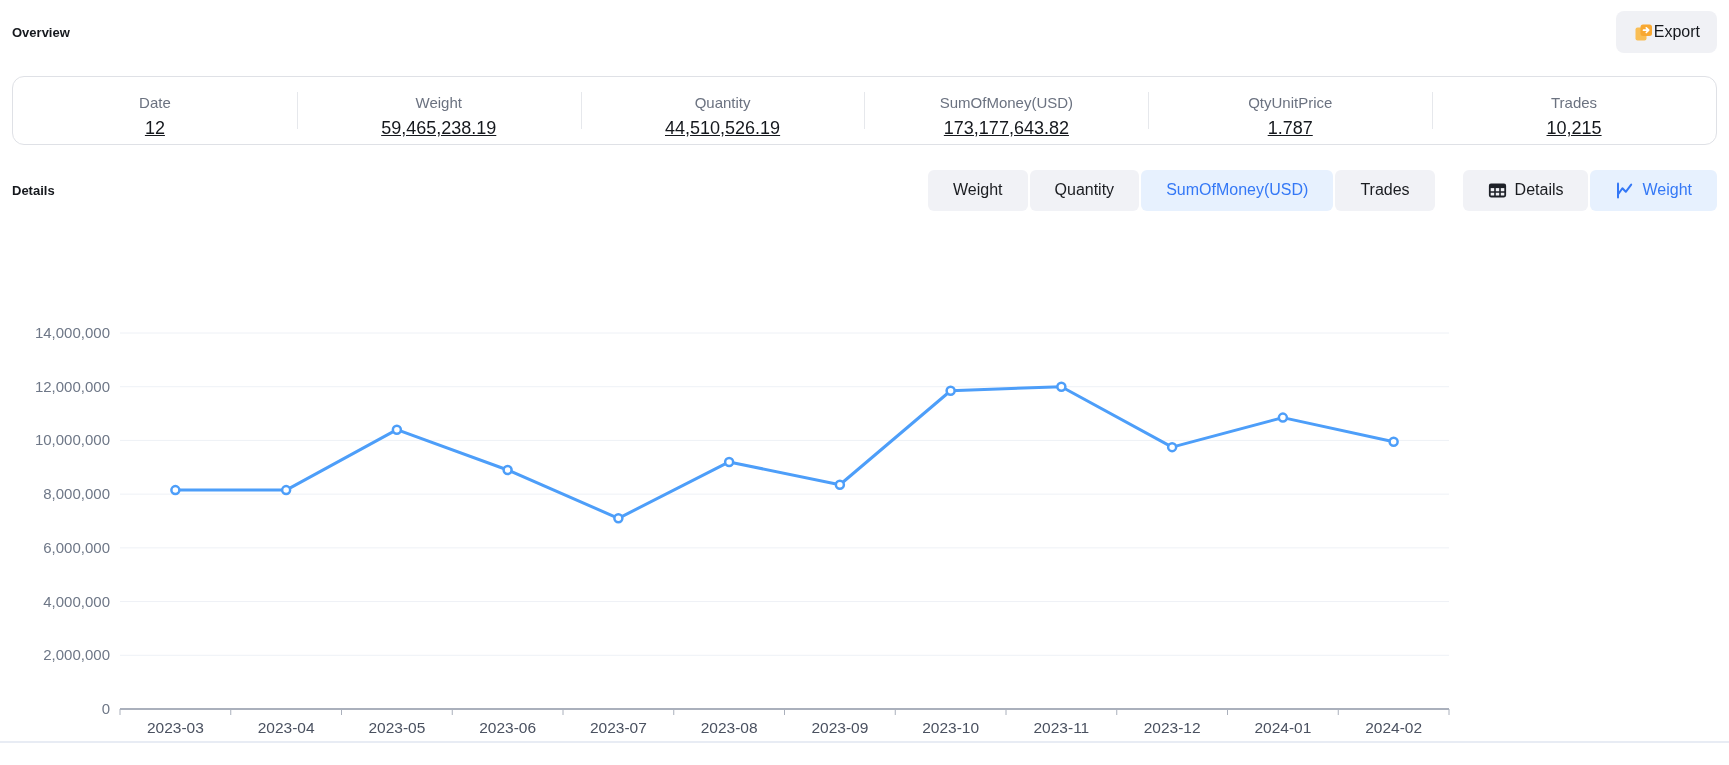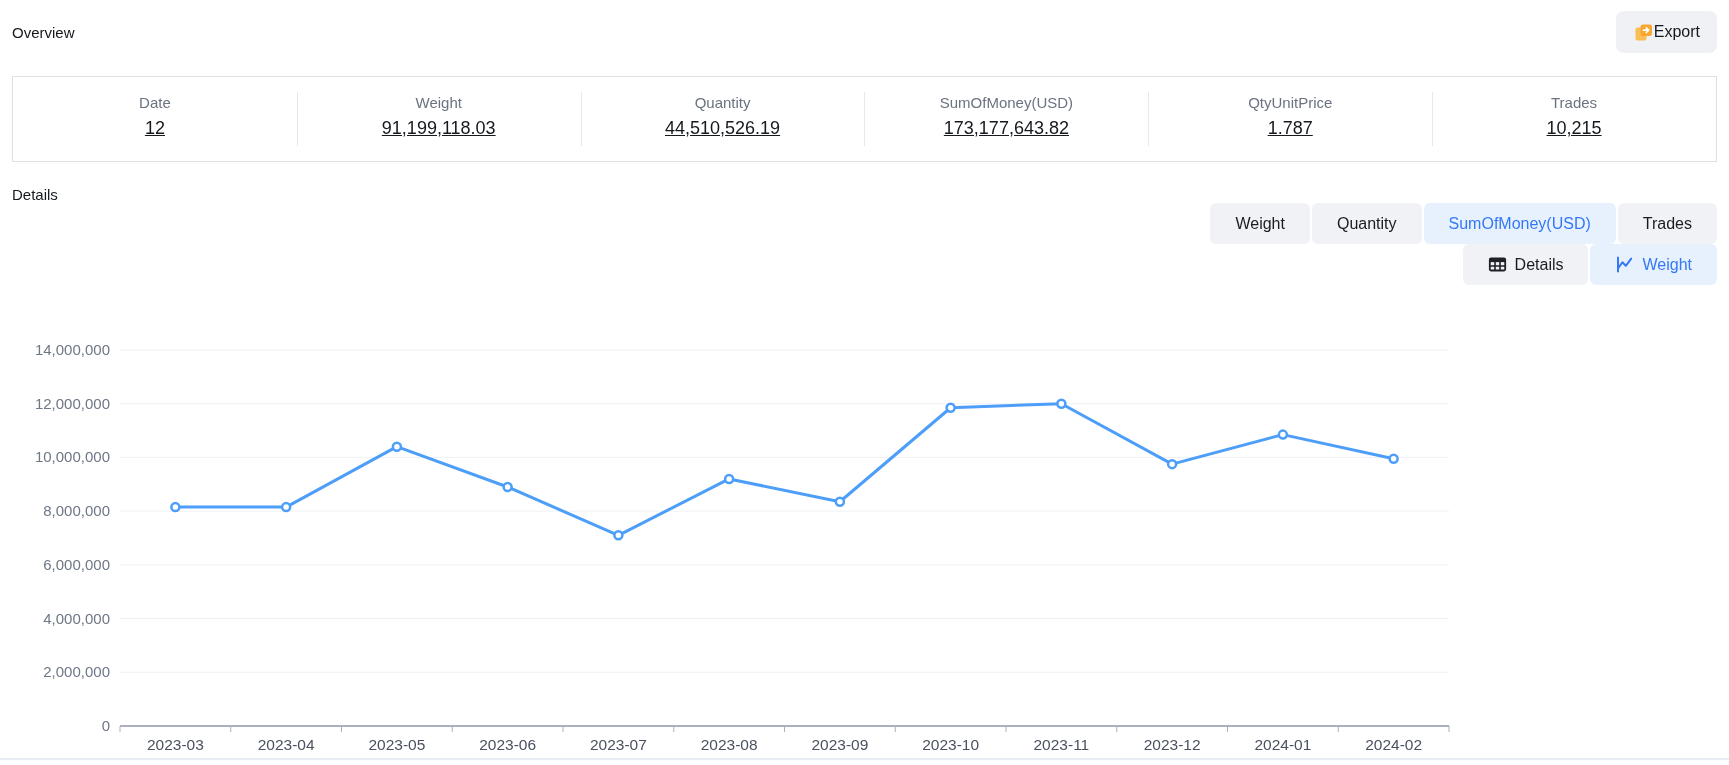--- a/index.html
+++ b/index.html
@@ -2,36 +2,36 @@
 <html><head>
 <meta charset="utf-8">
 <style>
   * { box-sizing: border-box; margin: 0; padding: 0; }
   html,body { width: 1729px; height: 765px; background: #ffffff; overflow: hidden;
               font-family: "Liberation Sans", sans-serif; color: #15181d; }
   .page { padding: 0 12px; }
 
   
   .header-row { margin-top: 10px; height: 44px; display: flex; align-items: center; justify-content: space-between; }
-  .section-title { font-size: 15px; font-weight: 400; color: #15181d; }
+  .section-title { font-size: 13px; font-weight: 700; color: #15181d; }
   .export-btn { display: flex; align-items: center; height: 42px; padding: 0 17px;
                 background: #f0f1f5; border: none; border-radius: 8px; cursor: pointer;
                 font-family: inherit; font-size: 16px; color: #15181d; }
 
   
-  .stats-card { margin-top: 22px; height: 86px; border: 1px solid #dfe1e6; border-radius: 0;
+  .stats-card { margin-top: 22px; height: 69px; border: 1px solid #dfe1e6; border-radius: 12px;
                 display: flex; background: #fff; }
   .stat-item { flex: 1; position: relative; display: flex; flex-direction: column; align-items: center; }
   .stat-item:not(:first-child)::before { content: ''; position: absolute; left: 0; top: 15px; bottom: 15px;
                 width: 1px; background: #e6e8ec; }
   .stat-label { margin-top: 17px; font-size: 15px; color: #6b7280; }
   .stat-value { margin-top: 7px; font-size: 18px; color: #15181d; font-weight: 500; text-decoration: underline; }
 
   
-  .details-row { margin-top: 24px; height: 42px; display: flex; align-items: flex-end; flex-direction: column; }
+  .details-row { margin-top: 24px; height: 42px; display: flex; align-items: center; }
   .details-row .section-title { margin-right: auto; }
   .tab-group { display: flex; gap: 2px; }
   .tab-btn { height: 41px; display: flex; align-items: center; justify-content: center; gap: 8px;
              padding: 0 25px; background: #f1f2f6; border: none; border-radius: 6px; cursor: pointer;
              font-family: inherit; font-size: 16px; color: #1a1c20; white-space: nowrap; }
   .tab-btn.active { background: #e7f1fe; color: #3478f6; }
   .view-group { margin-left: 28px; }
 
   
   .chart-wrap { margin-top: 64px; }
@@ -56,21 +56,21 @@
     </button>
   </div>
 
   <div class="stats-card">
     <div class="stat-item">
       <div class="stat-label">Date</div>
       <div class="stat-value">12</div>
     </div>
     <div class="stat-item">
       <div class="stat-label">Weight</div>
-      <div class="stat-value">91,199,118.03</div>
+      <div class="stat-value">59,465,238.19</div>
     </div>
     <div class="stat-item">
       <div class="stat-label">Quantity</div>
       <div class="stat-value">44,510,526.19</div>
     </div>
     <div class="stat-item">
       <div class="stat-label">SumOfMoney(USD)</div>
       <div class="stat-value">173,177,643.82</div>
     </div>
     <div class="stat-item">

